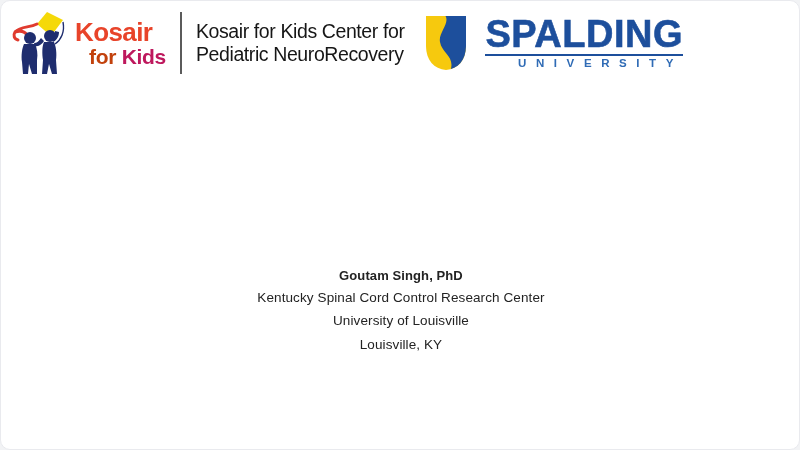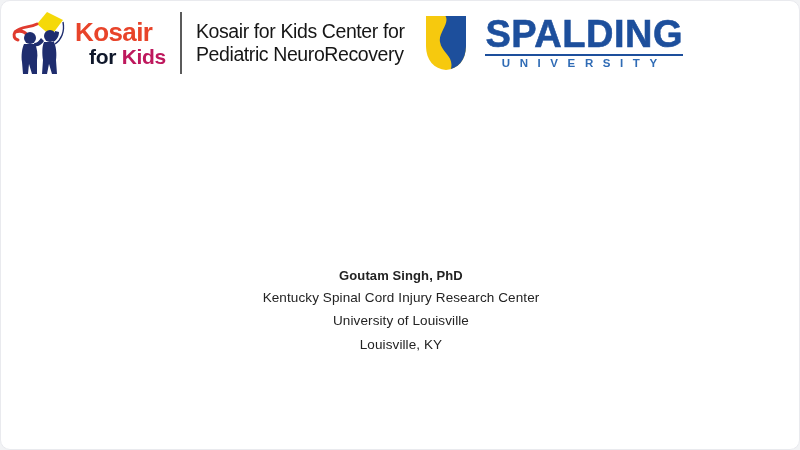--- a/index.html
+++ b/index.html
@@ -57,21 +57,21 @@
   }
   .kos-line2 {
     font-size: 21px;
     font-weight: bold;
     letter-spacing: -0.3px;
     display: block;
     margin-top: 1px;
     padding-left: 14px;
     white-space: nowrap;
   }
-  .kos-for { color: #0f172a; }
+  .kos-for { color: #c2410c; }
   .kos-kids { color: #be185d; }
 
   
   .hdr-divider {
     width: 2px;
     height: 62px;
     background: #5b5b5b;
     margin: 0 14px 0 14px;
     flex: 0 0 auto;
   }
@@ -117,21 +117,21 @@
     background: #1d4f9c;
     margin: 2px 0 2px 0;
     width: 100%;
   }
   .spalding-sub {
     font-size: 11.5px;
     font-weight: bold;
     color: #2f6bb5;
     letter-spacing: 9.6px;
     display: block;
-    text-align: center;
+    text-align: right;
     line-height: 1;
   }
 
   
   .title {
     position: absolute;
     left: 28px;
     top: 102px;
     width: 744px;
     text-align: center;
@@ -226,18 +226,18 @@
         <span class="spalding-name">SPALDING</span>
         <div class="spalding-rule"></div>
         <span class="spalding-sub">UNIVERSITY</span>
       </div>
     </div>
   </div>
 
 
   <div class="author-block">
     <div class="author-name">Goutam Singh, PhD</div>
-    <div class="affil">Kentucky Spinal Cord Injury Research Center</div>
+    <div class="affil">Kentucky Spinal Cord Control Research Center</div>
     <div class="affil">University of Louisville</div>
     <div class="affil">Louisville, KY</div>
   </div>
 
 </div>
 
 </body></html>

